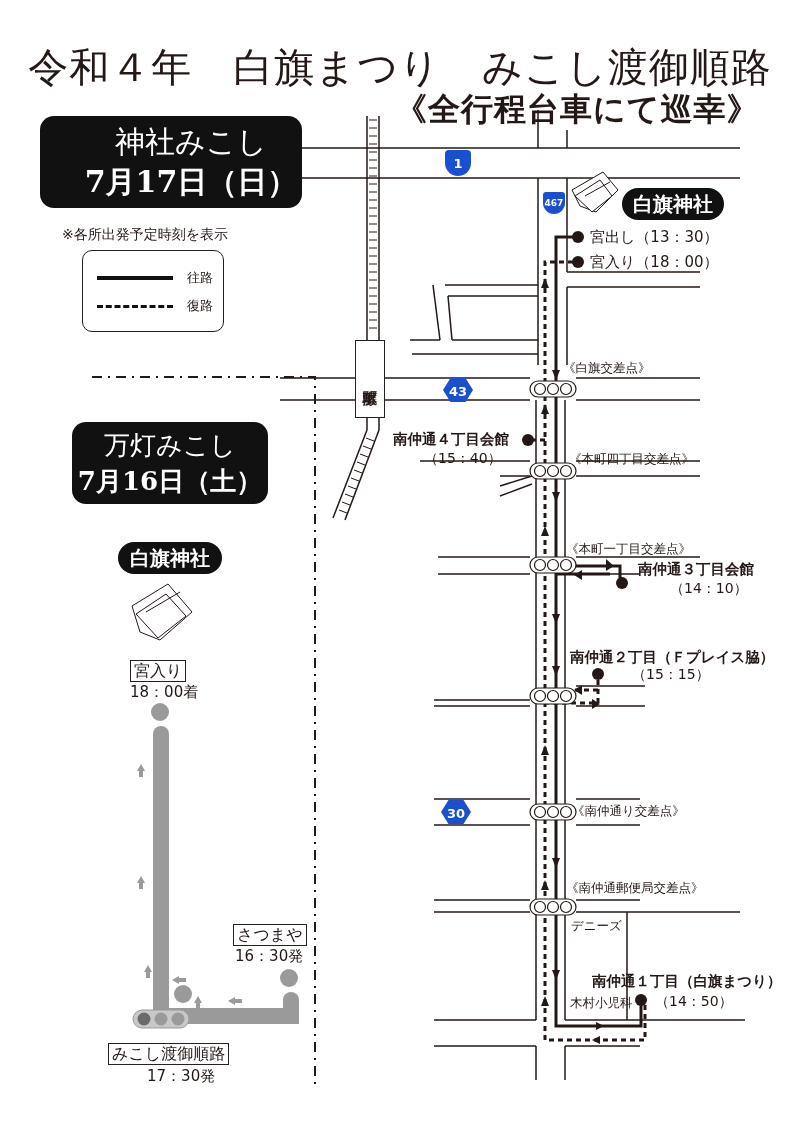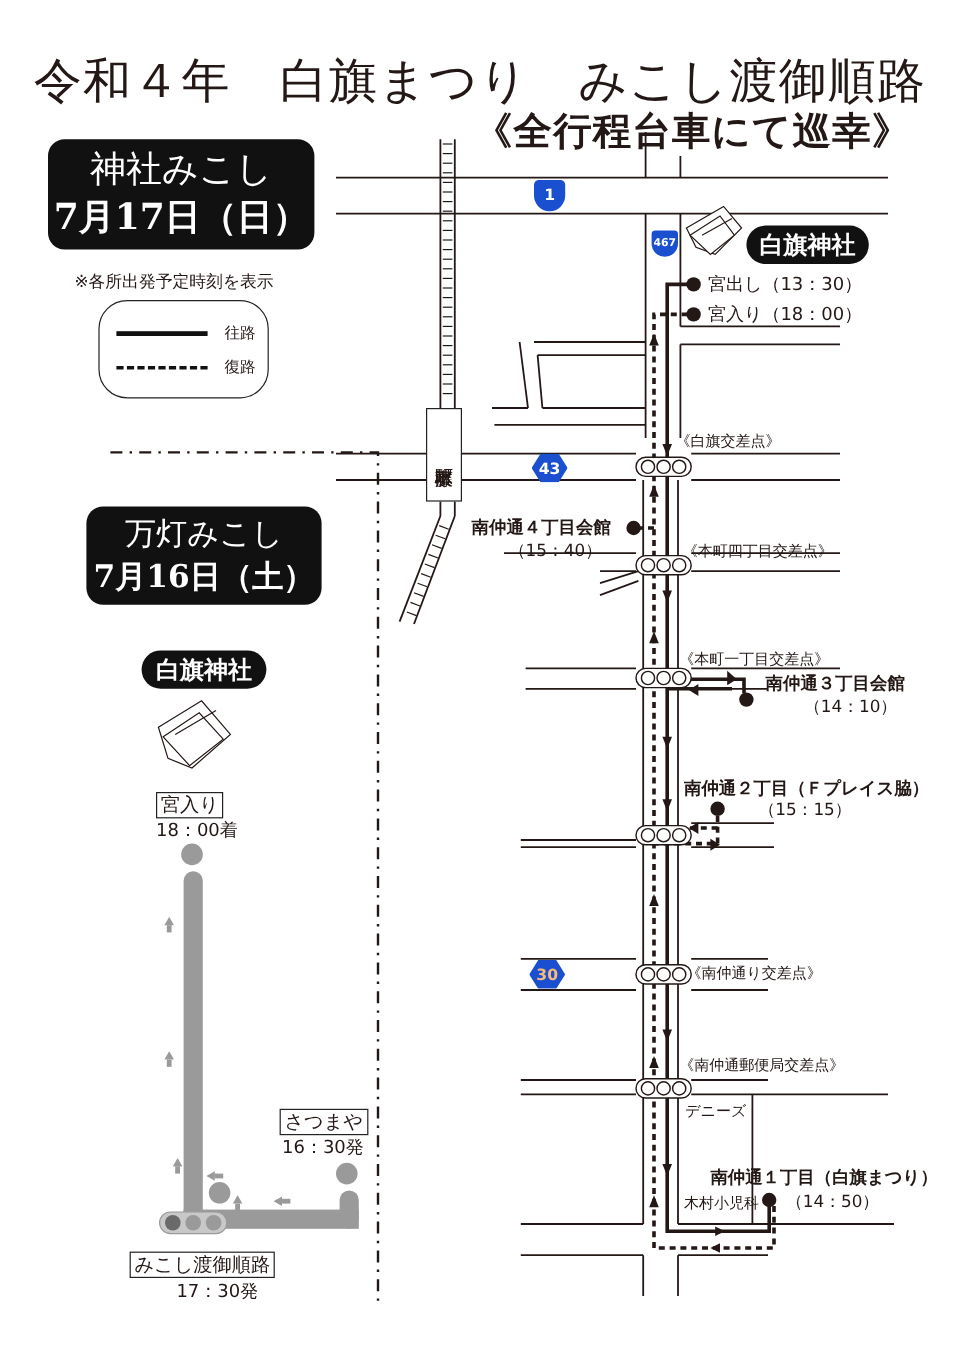--- a/index.html
+++ b/index.html
@@ -3,25 +3,25 @@
 <meta charset="utf-8">
 <style>
   html, body { margin:0; padding:0; background:#fff; }
   body { width:800px; height:1132px; position:relative; overflow:hidden;
          font-family:"DejaVu Sans", "Liberation Sans", sans-serif; color:#231815; }
   .serif { font-family:"DejaVu Serif", "Liberation Serif", serif; }
   .abs { position:absolute; }
   #title { left:0; top:40px; width:800px; text-align:center; font-size:40px; font-weight:normal; letter-spacing:1px; white-space:nowrap; }
   #subtitle { left:395px; top:88px; font-size:32px; font-weight:bold; letter-spacing:1px; white-space:nowrap; }
   .blackbox { background:#111; color:#fff; border-radius:14px; text-align:center; }
-  #shrine-box { left:40px; top:116px; width:222px; height:92px; }
+  #shrine-box { left:40px; top:116px; width:222px; height:92px;padding-left:40px; }
   #shrine-box .l1 { font-size:30px; line-height:40px; margin-top:6px; }
   #shrine-box .l2 { font-size:30px; line-height:40px; font-weight:bold; }
   #note { left:62px; top:226px; font-size:14px; white-space:nowrap; }
-  #legend { left:82px; top:250px; width:140px; height:80px; border:1.5px solid #222; border-radius:24px; }
+  #legend { left:82px; top:250px; width:140px; height:80px; border:1.5px solid #222; border-radius:10px; }
   .lg-row { position:absolute; left:14px; display:flex; align-items:center; font-size:13px; }
   .lg-solid { width:76px; height:4px; background:#111; margin-right:14px; }
   .lg-dash { width:76px; border-top:3px dashed #111; margin-right:14px; }
   #manto-box { left:72px; top:422px; width:196px; height:82px; }
   #manto-box .l1 { font-size:26px; line-height:36px; margin-top:5px; }
   #manto-box .l2 { font-size:26px; line-height:36px; font-weight:bold; }
   .pill { background:#111; color:#fff; border-radius:18px; font-weight:bold; text-align:center; }
   #shrine-pill-left { left:118px; top:542px; width:104px; height:32px; line-height:32px; font-size:20px; }
   #shrine-pill-right { left:622px; top:188px; width:102px; height:32px; line-height:32px; font-size:20px; }
   .boxed { border:1.5px solid #222; padding:0 3px; background:#fff; font-size:16px; line-height:20px; white-space:nowrap; }
@@ -257,21 +257,21 @@
     <polygon points="172,980 179,976 179,984"></polygon>
       <rect x="179" y="978" width="7" height="4"></rect>
     <polygon points="228,1001 235,997 235,1005"></polygon>
       <rect x="235" y="999" width="7" height="4"></rect>
   </g>
 </svg>
 
 <div class="abs" style="left:445px;top:150px;width:26px;height:26px;background:#1a4fcf;color:#fff;border-radius:4px 4px 13px 13px;text-align:center;font-size:13px;font-weight:bold;line-height:28px;">1</div>
 <div class="abs" style="left:543px;top:192px;width:22px;height:22px;background:#1a4fcf;color:#fff;border-radius:3px 3px 11px 11px;text-align:center;font-size:9px;font-weight:bold;line-height:22px;">467</div>
 <div class="abs" style="left:443px;top:378px;width:30px;height:24px;background:#1a4fcf;color:#fff;clip-path:polygon(25% 0,75% 0,100% 50%,75% 100%,25% 100%,0 50%);text-align:center;font-size:13px;font-weight:bold;line-height:28px;">43</div>
-<div class="abs" style="left:441px;top:800px;width:30px;height:24px;background:#1a4fcf;color:#fdba74;clip-path:polygon(25% 0,75% 0,100% 50%,75% 100%,25% 100%,0 50%);text-align:center;font-size:13px;font-weight:bold;line-height:28px;">30</div>
+<div class="abs" style="left:441px;top:800px;width:30px;height:24px;background:#1a4fcf;color:#ffffff;clip-path:polygon(25% 0,75% 0,100% 50%,75% 100%,25% 100%,0 50%);text-align:center;font-size:13px;font-weight:bold;line-height:28px;">30</div>
 
 <div class="abs station">藤沢本町駅</div>
 
 <div id="shrine-box" class="abs blackbox serif">
   <div class="l1">神社みこし</div>
   <div class="l2">7月17日（日）</div>
 </div>
 <div id="note" class="abs">※各所出発予定時刻を表示</div>
 
 <div id="legend" class="abs">

